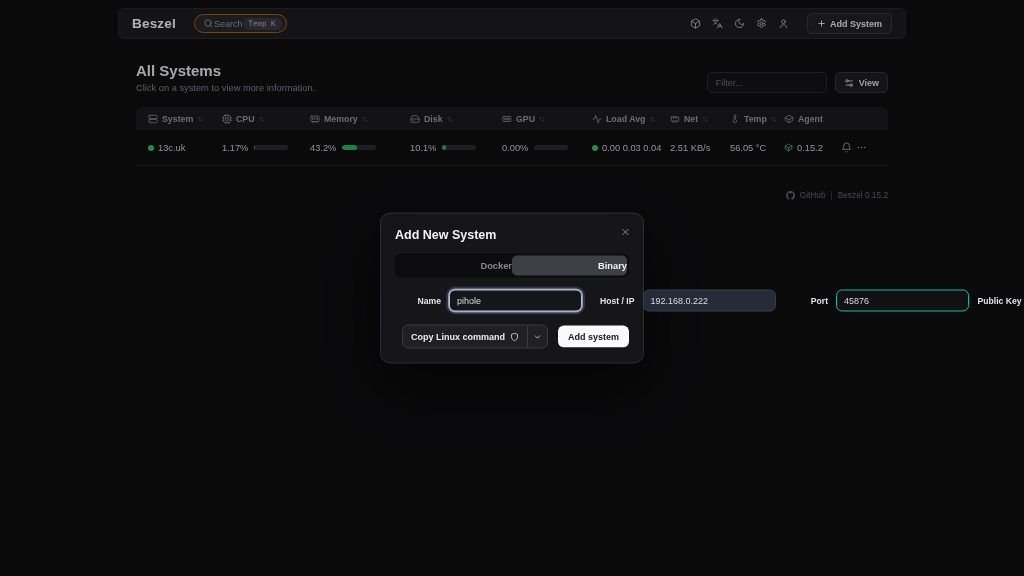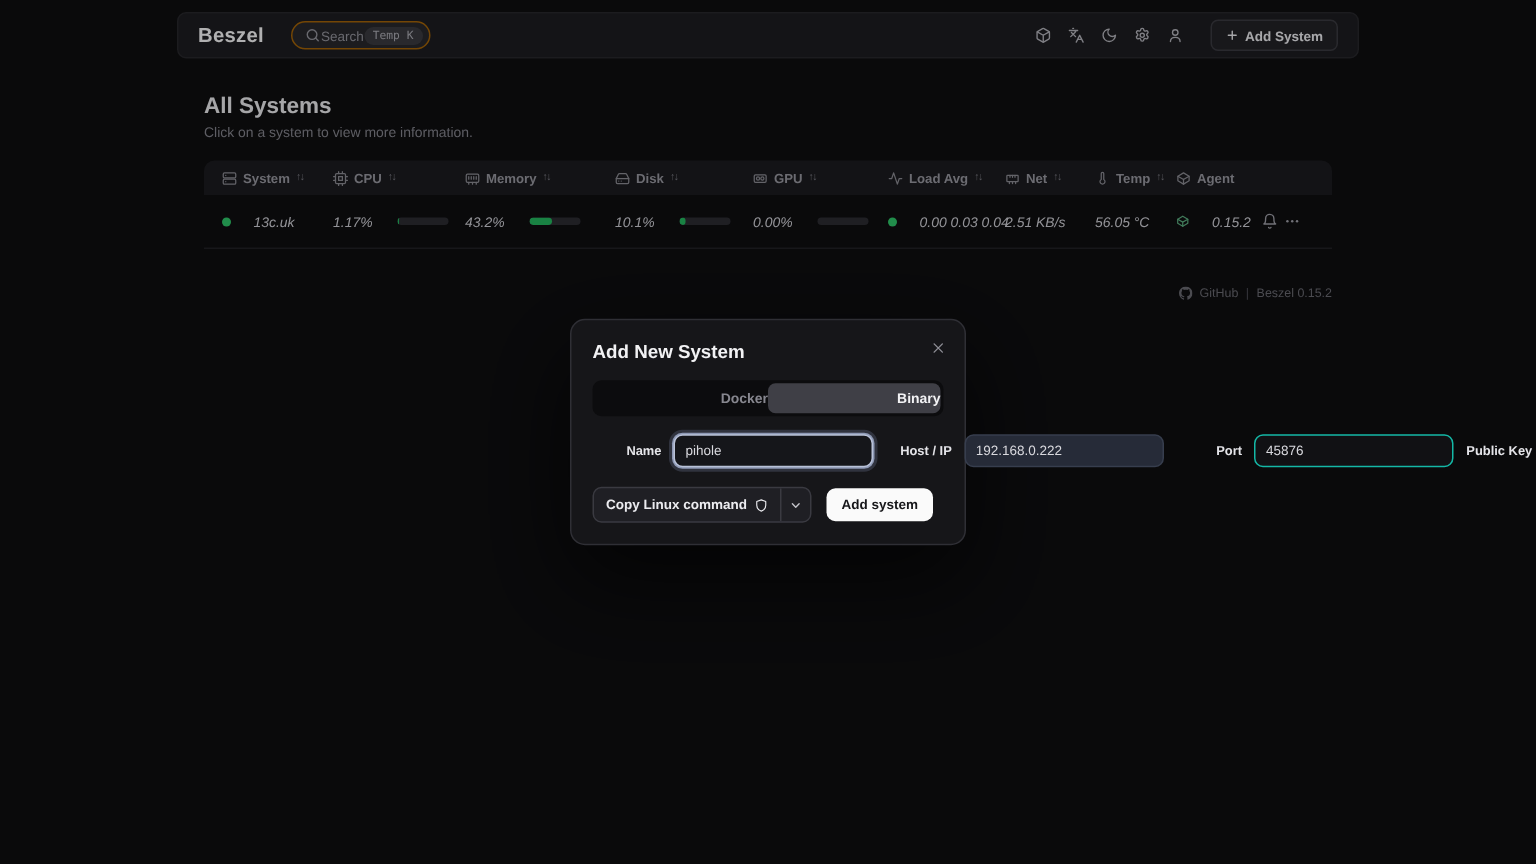--- a/index.html
+++ b/index.html
@@ -69,21 +69,21 @@
     background:#1b1b1f; border-radius:7px 7px 0 0; height:23px; padding:0 12px;
     color:#96969e; font-size:8.8px; font-weight:700;
   }
   .th { display:flex; align-items:center; gap:4px; cursor:pointer; white-space:nowrap; }
   .th .icon { width:10px; height:10px; opacity:.9; }
   .sort { font-size:7px; letter-spacing:-1px; color:#74747c; }
   .trow {
     height:36px; padding:0 12px; border-bottom:1px solid #202024;
     font-size:9.3px; color:#cbcbd1; cursor:pointer;
   }
-  .td { display:flex; align-items:center; gap:15px; white-space:nowrap;font-style:italic; }
+  .td { display:flex; align-items:center; gap:4px; white-space:nowrap; }
   .td-bell { justify-content:flex-end; }
   .dot { width:6px; height:6px; border-radius:50%; background:#2fc468; flex-shrink:0; }
   .meter {
     width:34px; height:5px; border-radius:999px; background:#2c2c31; overflow:hidden;
     display:inline-block; margin-left:2px;
   }
   .meter .fill { display:block; height:100%; background:#23b55e; border-radius:999px; }
   .ghost {
     background:none; border:none; color:#9d9da5; cursor:pointer; padding:2px;
     display:flex; align-items:center; justify-content:center;
@@ -133,21 +133,21 @@
     border-color:#b9c2d8; background:#15161a;
     box-shadow:0 0 0 1px #8e99b5, 0 0 0 3px rgba(140,155,195,.22);
   }
   .input.autofill { background:#262b38; border-color:#373e4e; }
   .input.muted { color:#9d9da5; }
   .copybtn {
     width:18px; height:18px; background:none; border:none; color:#9d9da5; cursor:pointer;
     padding:0; display:flex; align-items:center; justify-content:center; flex-shrink:0;
   }
 
-  .modal-footer { margin-top:13px; display:flex; align-items:center; gap:10px; }
+  .modal-footer { margin-top:13px; display:flex; justify-content:flex-end; align-items:center; gap:10px; }
   .splitbtn { display:flex; border:1px solid #3a3a41; border-radius:6px; overflow:hidden; background:#1f1f24; }
   .split-main {
     display:flex; align-items:center; gap:5px; background:none; border:none; color:#ececf0;
     font-size:9px; font-weight:700; height:22px; padding:0 8px; cursor:pointer;
   }
   .split-caret {
     width:20px; background:none; border:none; border-left:1px solid #3a3a41; color:#c4c4ca;
     cursor:pointer; display:flex; align-items:center; justify-content:center;
   }
   .primary {
@@ -209,20 +209,31 @@
         <span>Add System</span>
       </button>
     </header>
 
     <div class="main">
       <div class="page-head">
         <div>
           <h1 class="page-title">All Systems</h1>
           <p class="page-subtitle">Click on a system to view more information.</p>
         </div>
+        <div class="head-actions">
+          <input class="filter-input" placeholder="Filter..." style="">
+          <button class="view-btn">
+            <svg class="icon" style="width:10px;height:10px" viewBox="0 0 24 24" fill="none" stroke="currentColor" stroke-width="2" stroke-linecap="round">
+                <path d="M20 7h-9M14 17H5"></path>
+                <circle cx="17" cy="17" r="3"></circle>
+                <circle cx="7" cy="7" r="3"></circle>
+              </svg>
+            <span>View</span>
+          </button>
+        </div>
       </div>
 
       <div class="table">
         <div class="thead grid">
           <div class="th">
             <svg class="icon" viewBox="0 0 24 24" fill="none" stroke="currentColor" stroke-width="2" stroke-linecap="round">
                 <rect x="2" y="3" width="20" height="8" rx="2"></rect>
                 <rect x="2" y="13" width="20" height="8" rx="2"></rect>
                 <path d="M6 7h.01M6 17h.01"></path>
               </svg>

